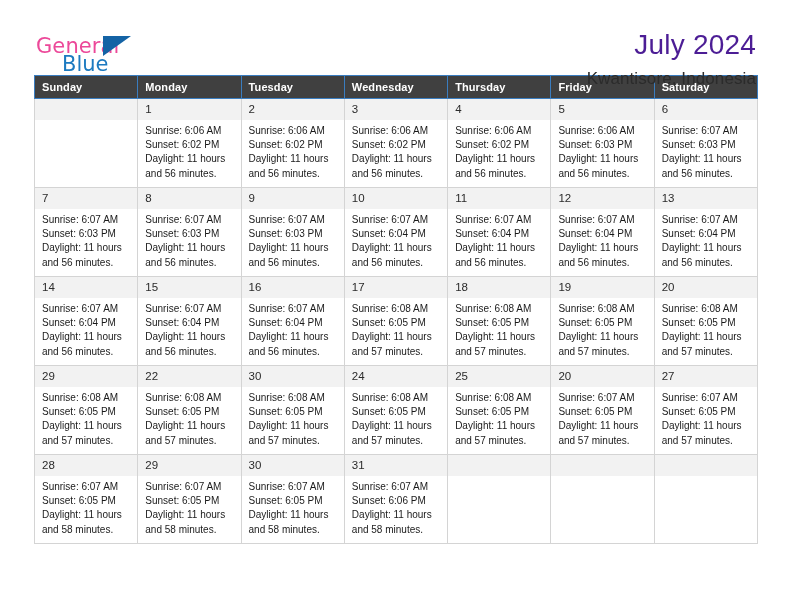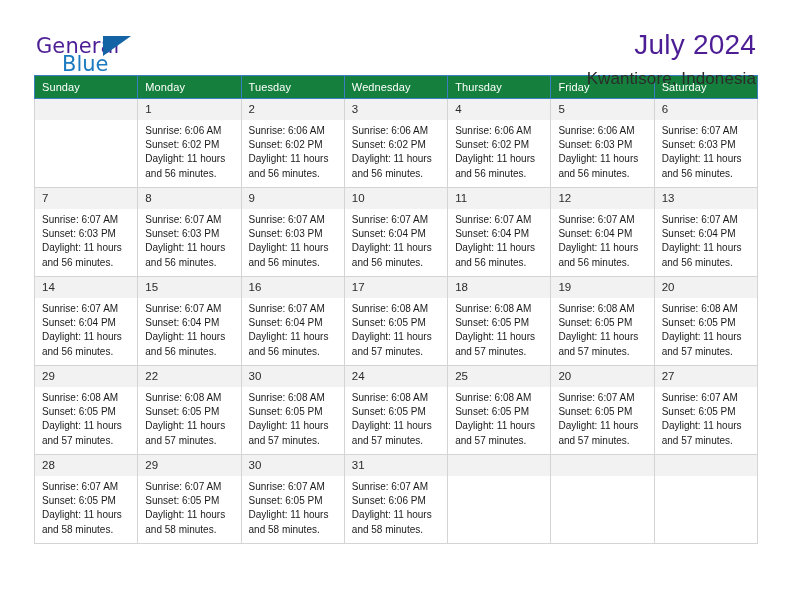--- a/index.html
+++ b/index.html
@@ -35,21 +35,21 @@
     width: 110px;
     height: 48px;
     flex: 0 0 auto;
   }
   .logo-general {
     position: absolute;
     left: 2px;
     top: 4px;
     font-size: 21px;
     letter-spacing: .1px;
-    color: #4c1d95;
+    color: #ec4899;
     font-family: "DejaVu Sans", sans-serif;
   }
   .logo-blue {
     position: absolute;
     left: 28px;
     top: 22px;
     font-size: 21px;
     color: #1c7ac0;
     font-family: "DejaVu Sans", sans-serif;
   }
@@ -83,24 +83,24 @@
   }
 
   
   .calendar {
     width: 724px;
     border-collapse: collapse;
     table-layout: fixed;
     margin-top: 1px;
   }
   .calendar th {
-    background: #15803d;
+    background: #404040;
     color: #ffffff;
     font-size: 11px;
-    font-weight: normal;
+    font-weight: bold;
     text-align: left;
     padding: 5px 0 5px 7px;
     height: 21px;
     border: 1px solid #3a7dc0;
     letter-spacing: .1px;
   }
   .calendar td {
     vertical-align: top;
     border: 1px solid #d4d4d4;
     border-top: 1px solid #9a9a9a;

